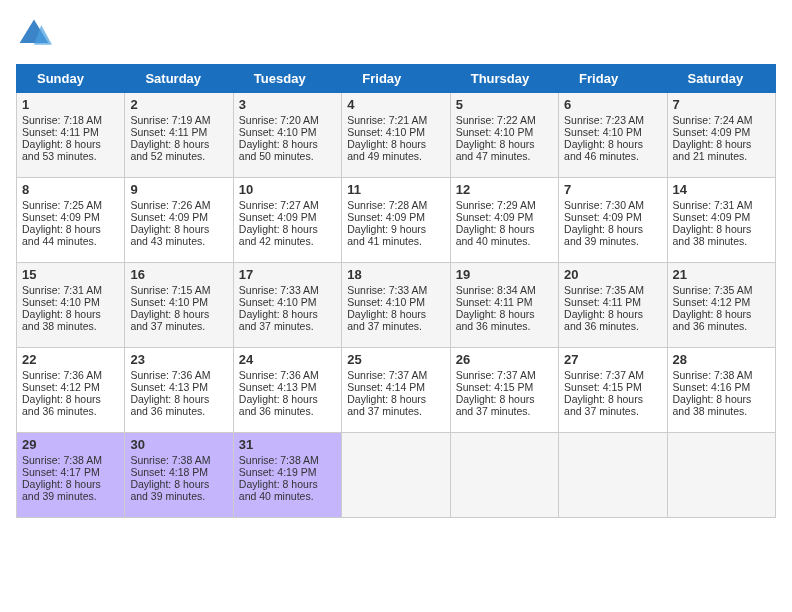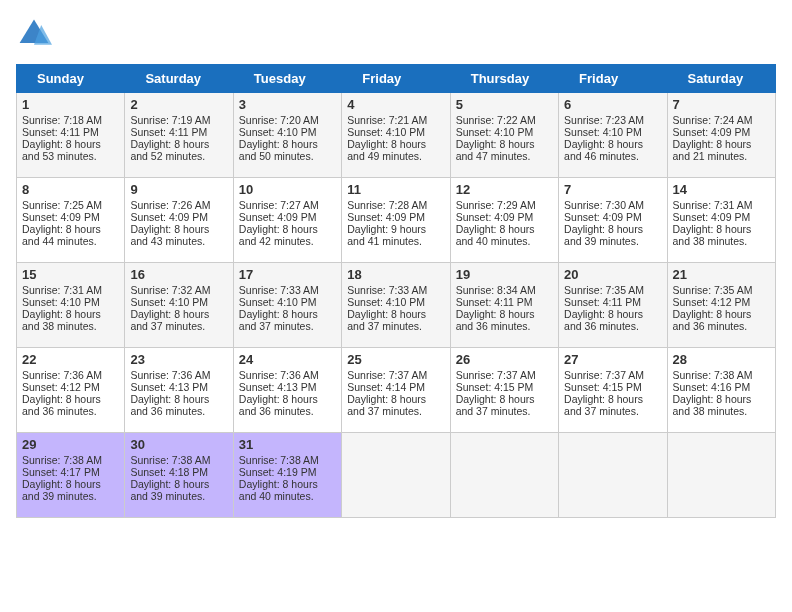--- a/index.html
+++ b/index.html
@@ -211,21 +211,21 @@
       </tr>
       <tr>
         <td>
         <span class="day-num">15</span>
         <span>Sunrise: 7:31 AM</span><br>
         <span>Sunset: 4:10 PM</span><br>
         <span>Daylight: 8 hours and 38 minutes.</span>
       </td>
         <td>
         <span class="day-num">16</span>
-        <span>Sunrise: 7:32 AM</span><br>
+        <span>Sunrise: 7:15 AM</span><br>
         <span>Sunset: 4:10 PM</span><br>
         <span>Daylight: 8 hours and 37 minutes.</span>
       </td>
         <td>
         <span class="day-num">17</span>
         <span>Sunrise: 7:33 AM</span><br>
         <span>Sunset: 4:10 PM</span><br>
         <span>Daylight: 8 hours and 37 minutes.</span>
       </td>
         <td>

